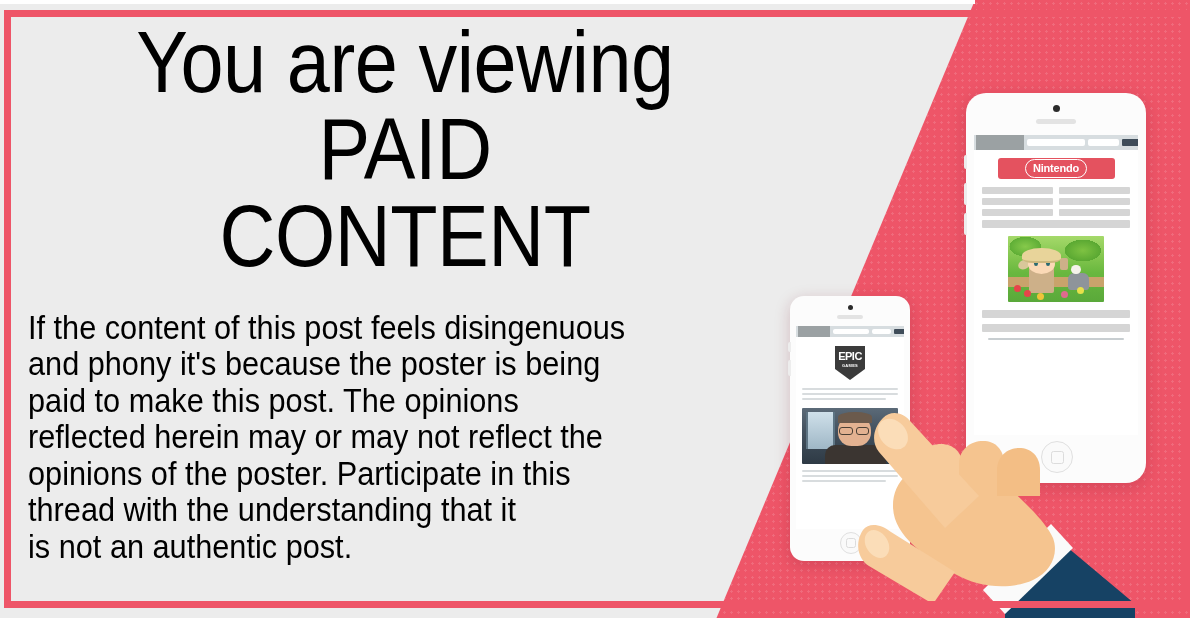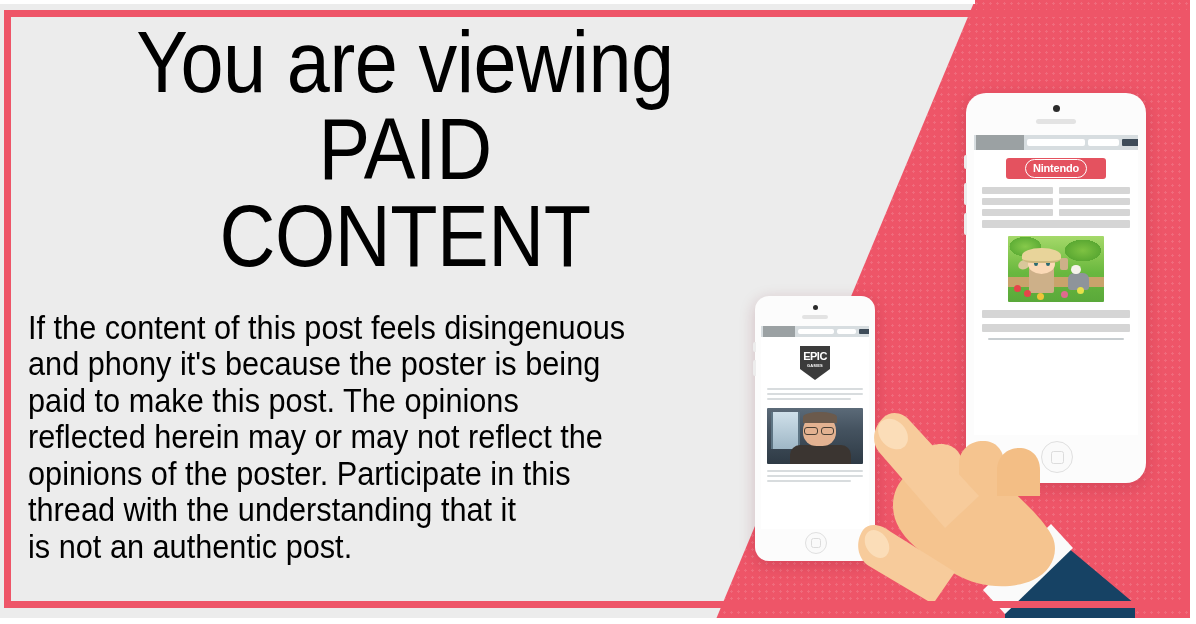--- a/index.html
+++ b/index.html
@@ -97,21 +97,21 @@
     border-radius: 16px;
     box-shadow: 0 4px 16px rgba(120,20,35,0.22);
     z-index: 3;
   }
   .phone-big {
     left: 966px; top: 93px;
     width: 180px; height: 390px;
     border-radius: 20px;
   }
   .phone-small {
-    left: 755px; top: 296px;
+    left: 790px; top: 296px;
     width: 120px; height: 265px;
     border-radius: 14px;
   }
 
   .cam {
     position: absolute;
     background: #2b2b2b;
     border-radius: 50%;
     left: 50%;
   }
@@ -194,21 +194,21 @@
 
   .page { padding: 6px 8px 0 8px; }
   .phone-small .page { padding: 5px 6px 0 6px; }
 
   
   .nintendo-logo {
     background: #E4525F;
     border-radius: 3px;
     margin: 2px auto 8px auto;
     display: flex; align-items: center; justify-content: center;
-    width: 100px; height: 21px;
+    width: 117px; height: 21px;
   }
   .nintendo-pill {
     border: 1.6px solid #FFFFFF;
     border-radius: 999px;
     color: #FFFFFF;
     font-family: "Liberation Sans", sans-serif;
     font-weight: bold;
     font-size: 11px;
     line-height: 1;
     padding: 2.5px 7px 3.5px 7px;

